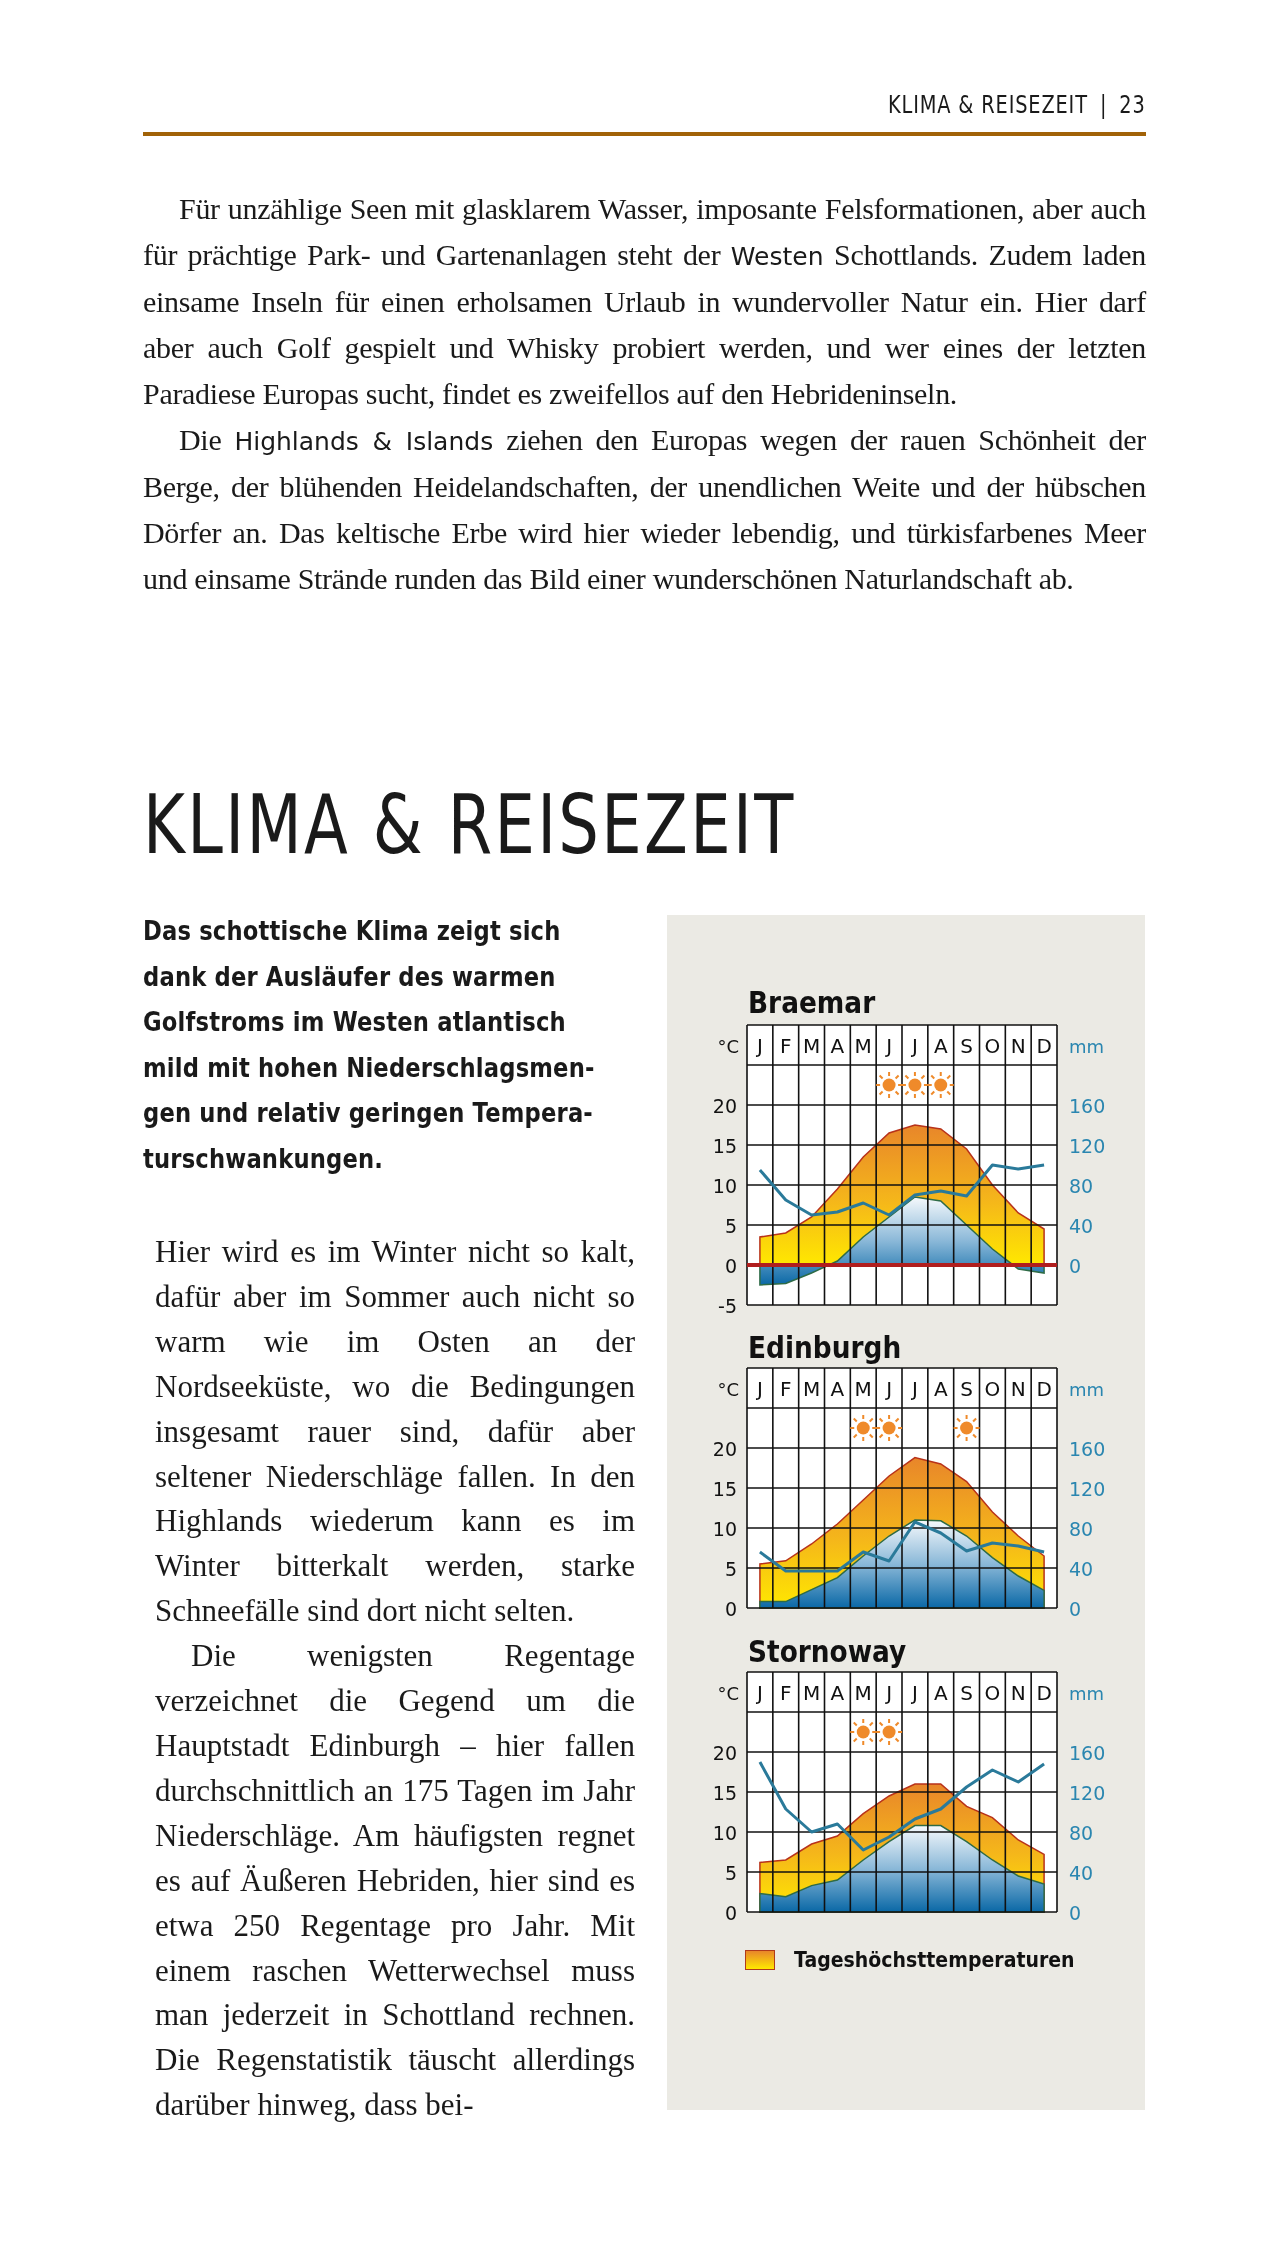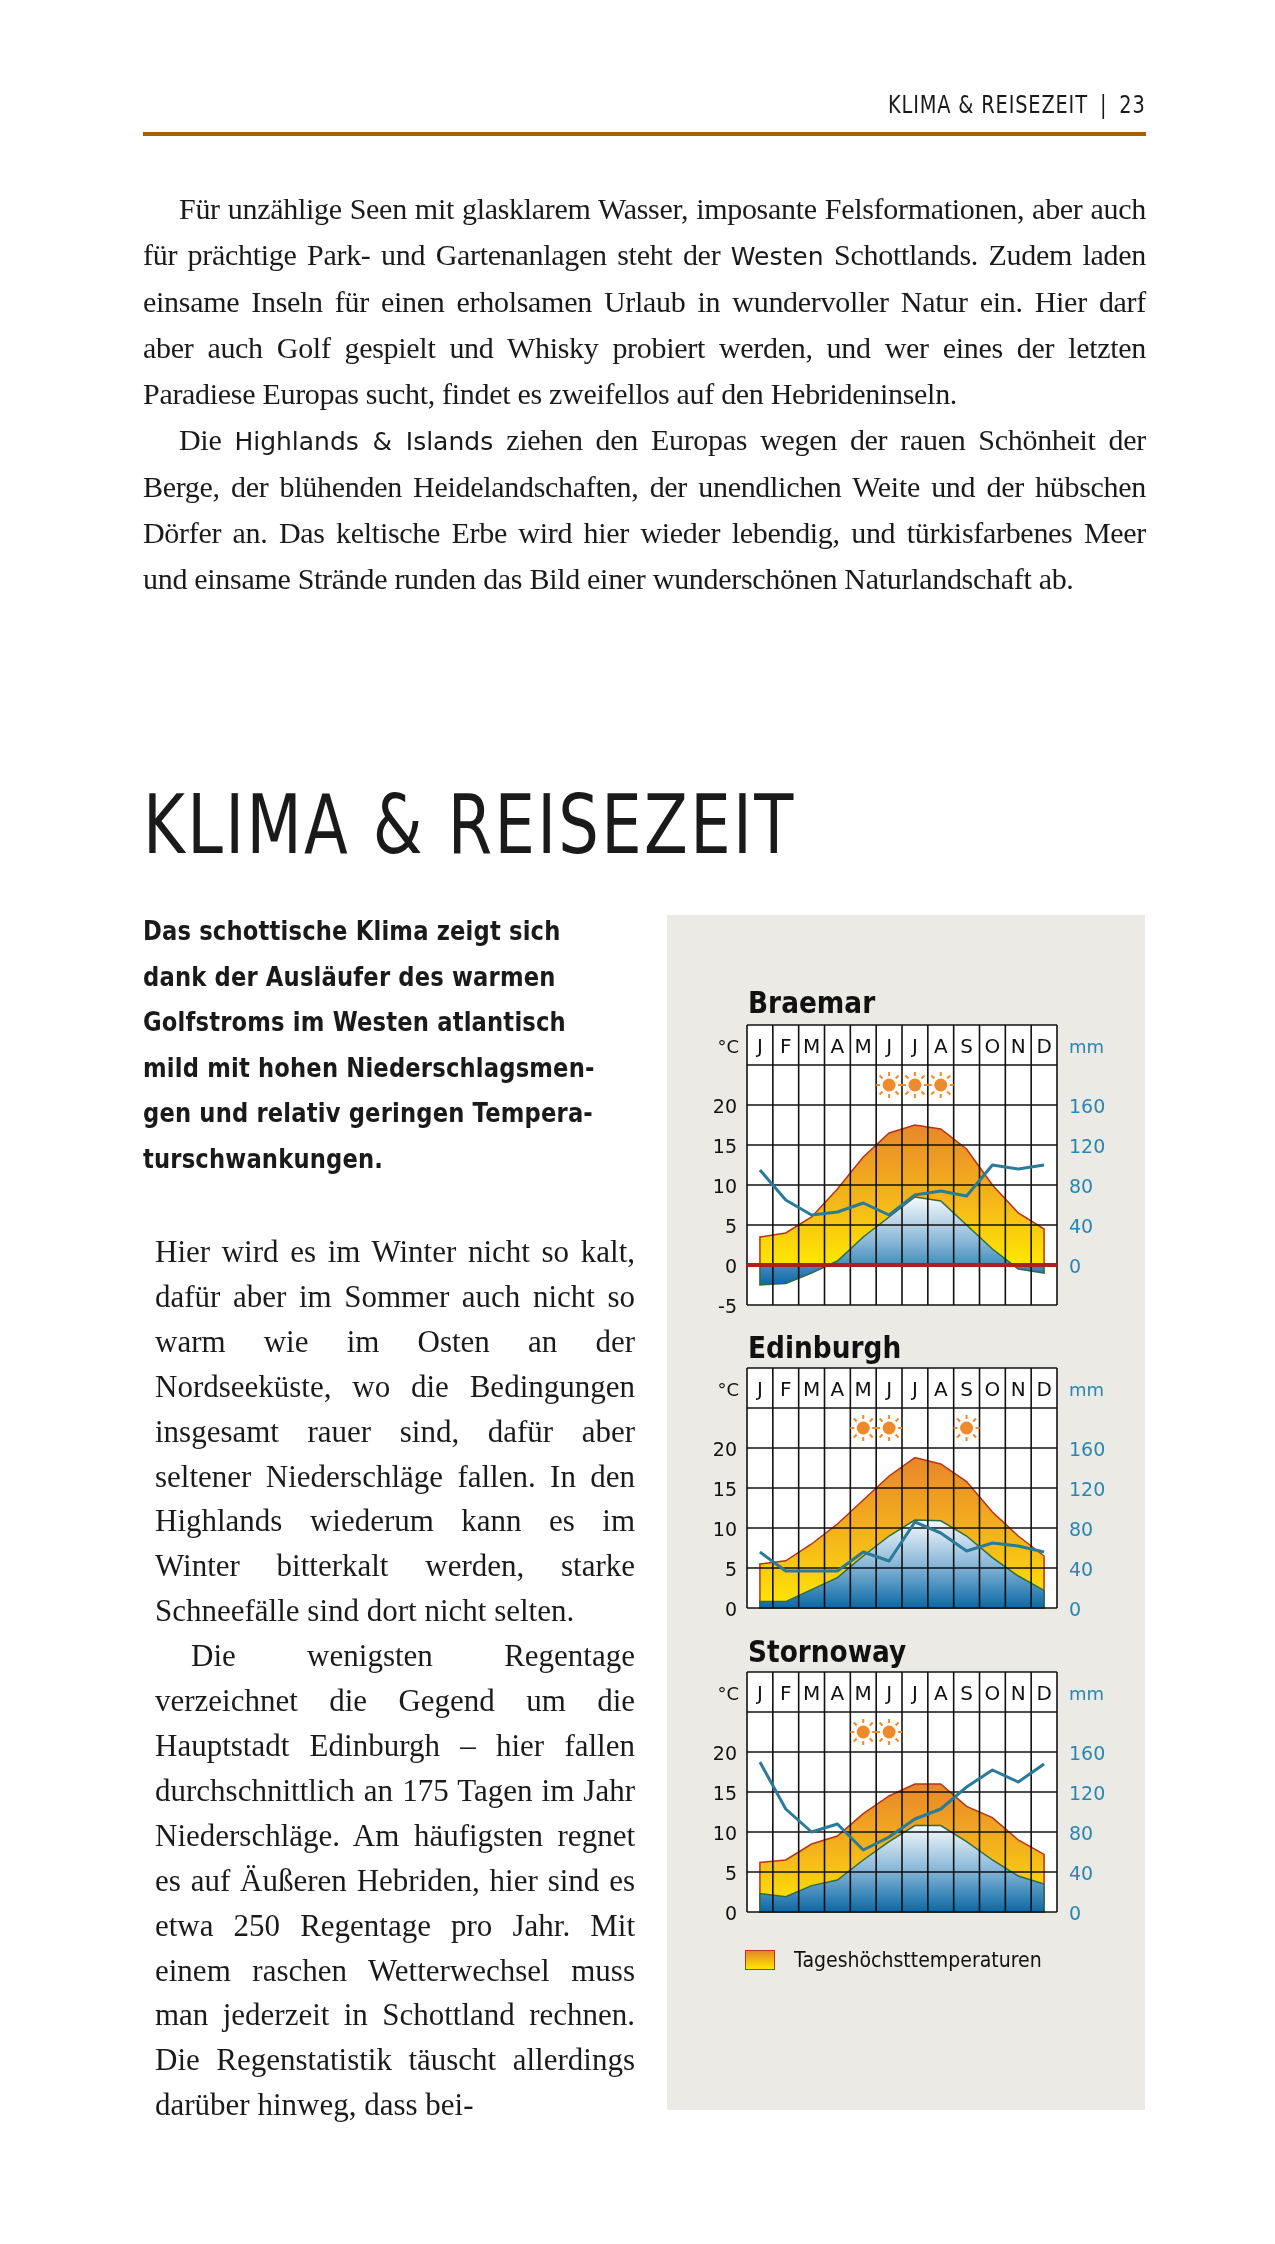--- a/index.html
+++ b/index.html
@@ -13,21 +13,21 @@
   .sans-inline { font-family:"DejaVu Sans", sans-serif; font-size:25px; letter-spacing:0; }
   .h1 { position:absolute; left:143px; top:784px; font-family:"DejaVu Sans","Liberation Sans", sans-serif; font-size:82px; font-weight:400; letter-spacing:3px; transform-origin:left top; transform:scaleX(0.78); white-space:nowrap; line-height:1; }
   .lead { position:absolute; left:143px; top:908px; width:480px; font-family:"DejaVu Sans","Liberation Sans", sans-serif; font-size:27px; line-height:45.5px; font-weight:bold; letter-spacing:0.2px; }
   .lead span { display:block; transform-origin:left top; transform:scaleX(0.84); white-space:nowrap; }
   .body-left { position:absolute; left:143px; top:1230px; width:480px; font-size:31px; line-height:44.9px; text-align:justify;margin-left:12px; }
   .body-left p { margin:0; }
   .body-left p.indent { text-indent:36px;font-family:Liberation Serif, serif; }
   .panel { position:absolute; left:667px; top:915px; width:478px; height:1195px; background:#ebeae4; }
   .city { position:absolute; font-family:"DejaVu Sans", sans-serif; font-weight:bold; font-size:30px; color:#111; transform-origin:left top; transform:scaleX(0.88); white-space:nowrap; }
   svg text { font-family:"DejaVu Sans", sans-serif; }
-  .legend { position:absolute; left:745px; top:1944px; font-family:"DejaVu Sans", sans-serif; font-size:22px; color:#111; }
+  .legend { position:absolute; left:745px; top:1944px; font-family:"DejaVu Sans", sans-serif; font-size:22px; color:#111;font-weight:bold; }
   .legend .row { display:flex; align-items:center; height:31px; }
   .legend .sw { width:30px; height:20px; margin-right:19px; box-sizing:border-box; }
   .legend .lbl { transform-origin:left center; transform:scaleX(0.86); white-space:nowrap; }
 </style>
 </head>
 <body>
 
 <div class="running-head">
   <div class="rh-text">
     <span>KLIMA &amp; REISEZEIT</span><span class="rh-sep">|</span><span>23</span>

